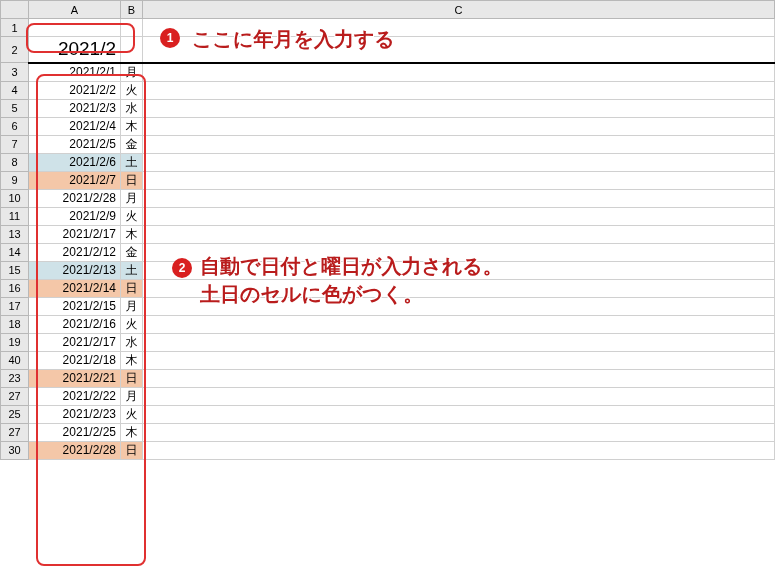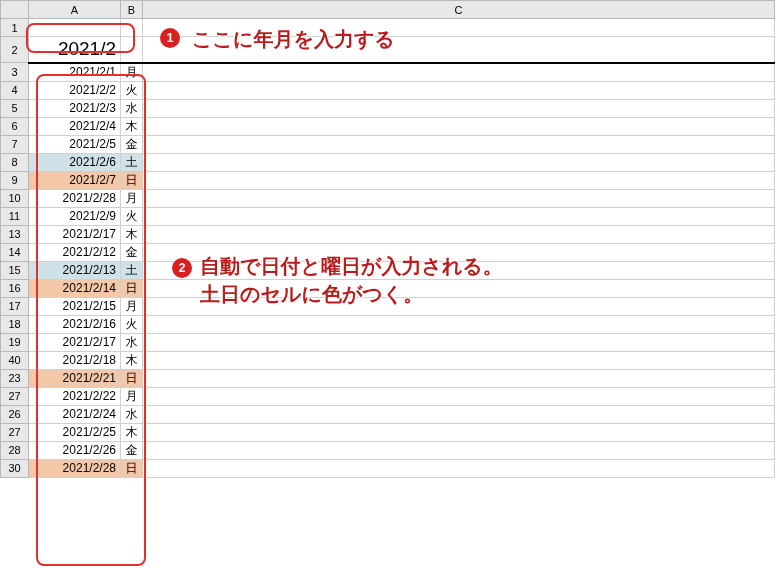--- a/index.html
+++ b/index.html
@@ -221,35 +221,29 @@
         <td class="col-B sun">日</td>
         <td class="col-C"></td>
       </tr>
       <tr>
         <th class="row-header">27</th>
         <td class="col-A">2021/2/22</td>
         <td class="col-B">月</td>
         <td class="col-C"></td>
       </tr>
       <tr>
-        <th class="row-header">26</th>
-        <td class="col-A">2021/2/24</td>
-        <td class="col-B">水</td>
+        <th class="row-header">25</th>
+        <td class="col-A">2021/2/23</td>
+        <td class="col-B">火</td>
         <td class="col-C"></td>
       </tr>
       <tr>
         <th class="row-header">27</th>
         <td class="col-A">2021/2/25</td>
         <td class="col-B">木</td>
-        <td class="col-C"></td>
-      </tr>
-      <tr>
-        <th class="row-header">28</th>
-        <td class="col-A">2021/2/26</td>
-        <td class="col-B">金</td>
         <td class="col-C"></td>
       </tr>
       <tr>
         <th class="row-header">30</th>
         <td class="col-A sun">2021/2/28</td>
         <td class="col-B sun">日</td>
         <td class="col-C"></td>
       </tr>
     </tbody>
 </table>

